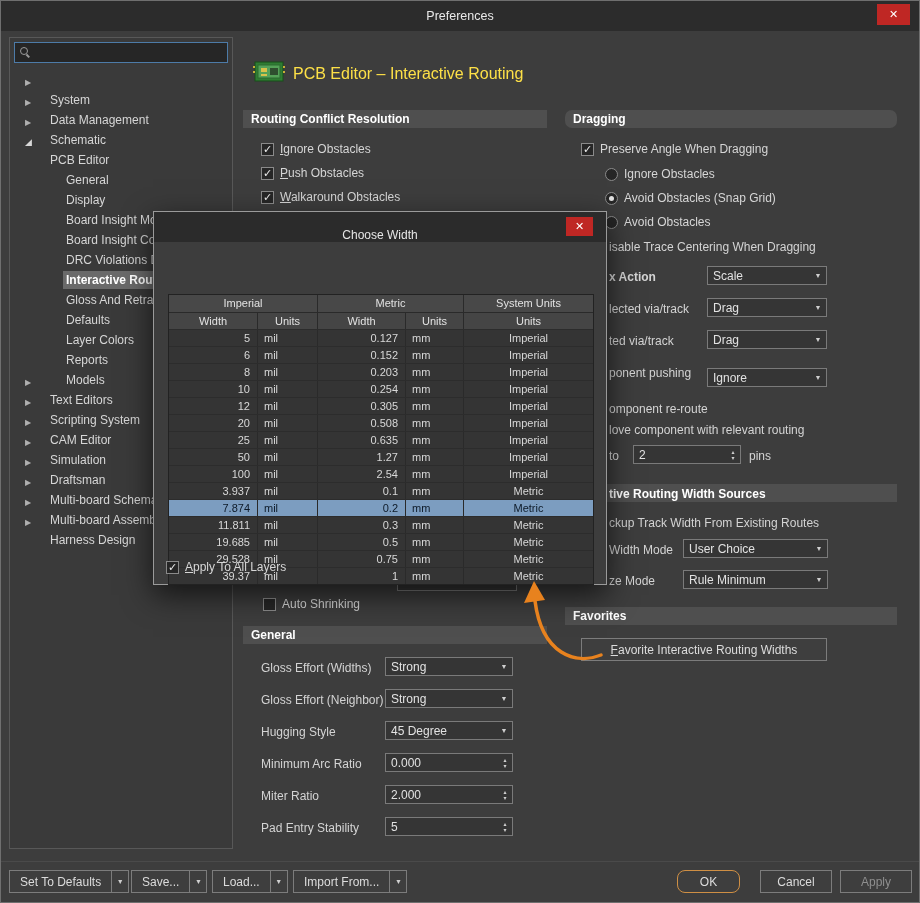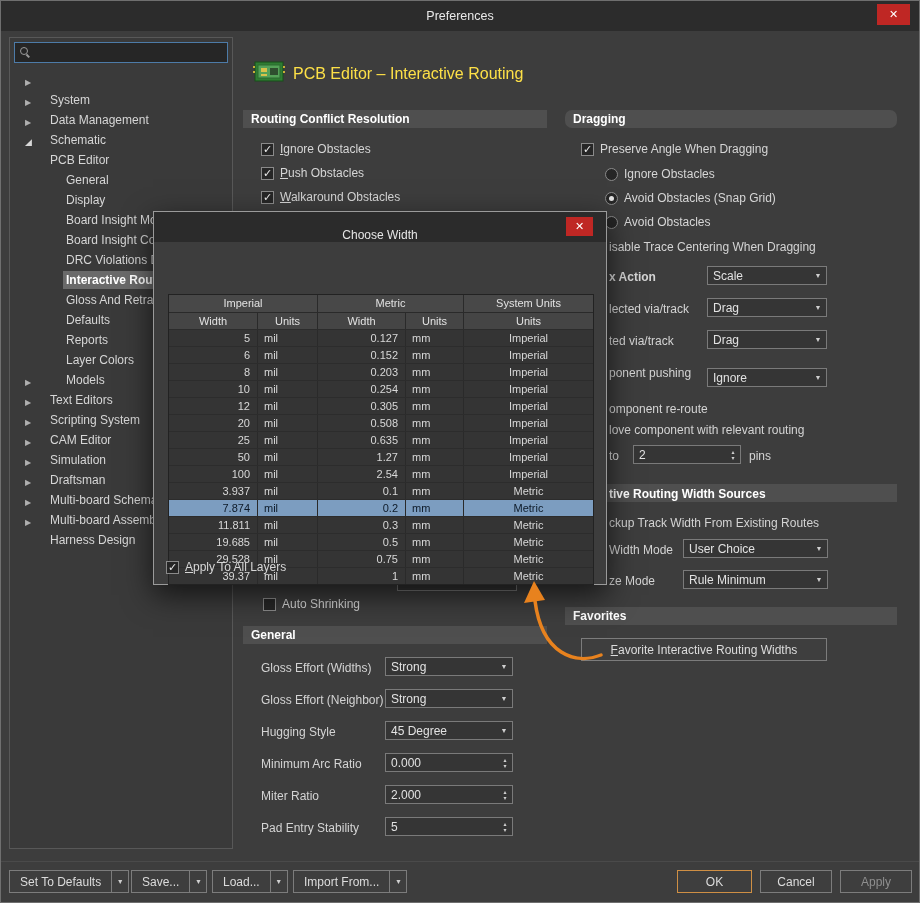--- a/index.html
+++ b/index.html
@@ -161,25 +161,25 @@
         <div class="tree-item child">
         <span class="arrow"></span>
         <span class="tlabel">Gloss And Retrace</span>
       </div>
         <div class="tree-item child">
         <span class="arrow"></span>
         <span class="tlabel">Defaults</span>
       </div>
         <div class="tree-item child">
         <span class="arrow"></span>
+        <span class="tlabel">Layer Colors</span>
+      </div>
+        <div class="tree-item child">
+        <span class="arrow"></span>
         <span class="tlabel">Reports</span>
-      </div>
-        <div class="tree-item child">
-        <span class="arrow"></span>
-        <span class="tlabel">Layer Colors</span>
       </div>
         <div class="tree-item child">
         <span class="arrow"></span>
         <span class="tlabel">Models</span>
       </div>
         <div class="tree-item">
         <span class="arrow">▶</span>
         <span class="tlabel">Text Editors</span>
       </div>
         <div class="tree-item">
@@ -554,21 +554,21 @@
         <span>▼</span>
       </span>
   </div>
   <div class="splitbtn" style="left:292px; top:869px;">
     <span class="bmain">Import From...</span>
     <span class="bdrop">
         <span>▼</span>
       </span>
   </div>
 
-  <div class="pbtn ok" style="left:676px; top:869px; width:75px;">
+  <div class="pbtn ok" style="left:676px; top:869px; width:63px;border-radius:8px;">
     <span>OK</span>
   </div>
   <div class="pbtn" style="left:759px; top:869px; width:72px;">
     <span>Cancel</span>
   </div>
   <div class="pbtn disabled" style="left:839px; top:869px; width:72px;">
     <span>Apply</span>
   </div>
 
 </div>

